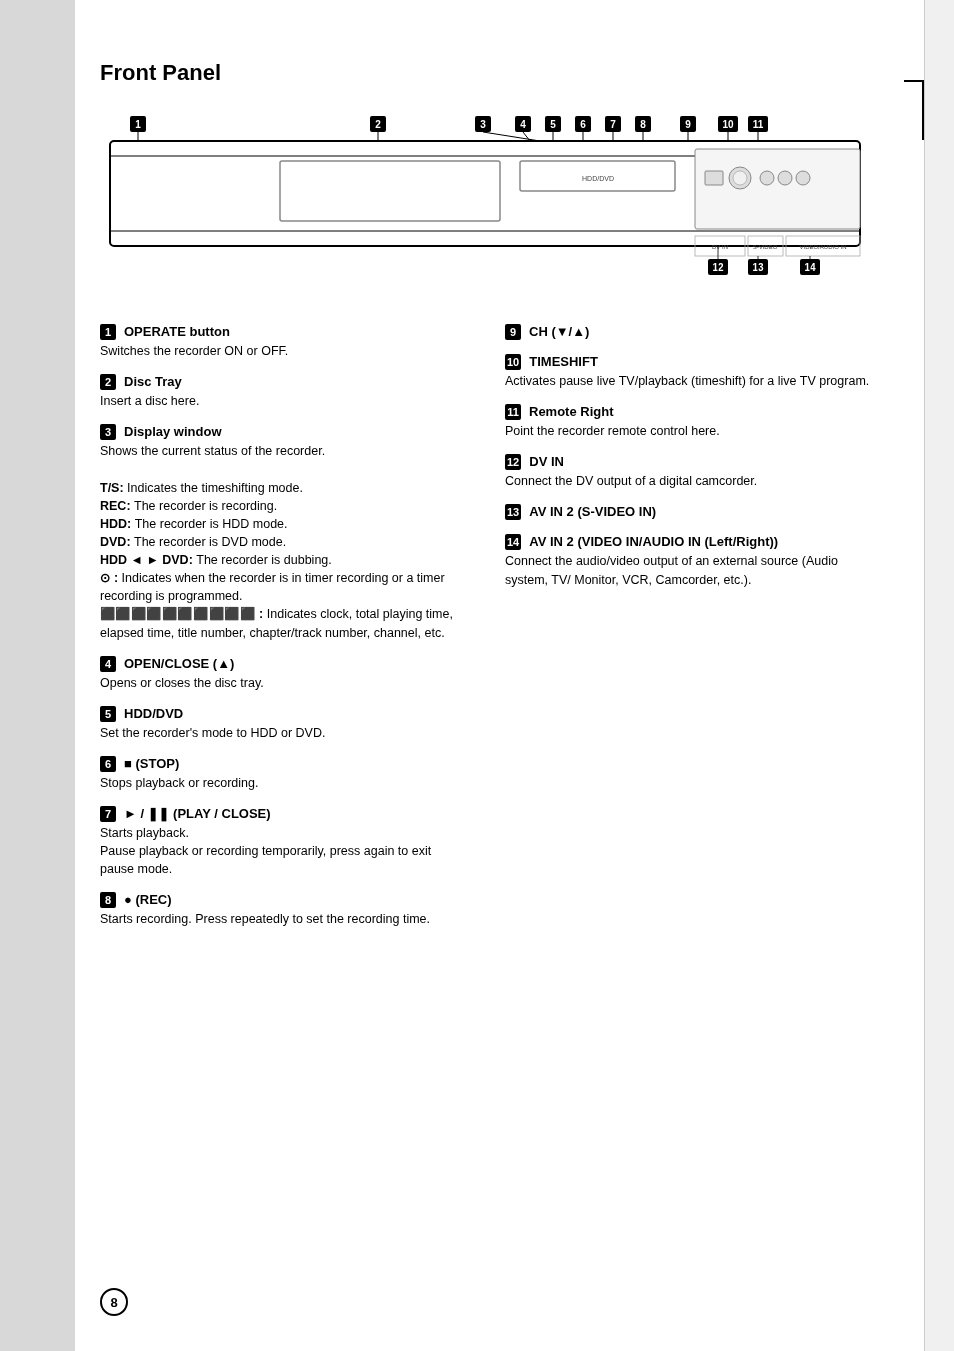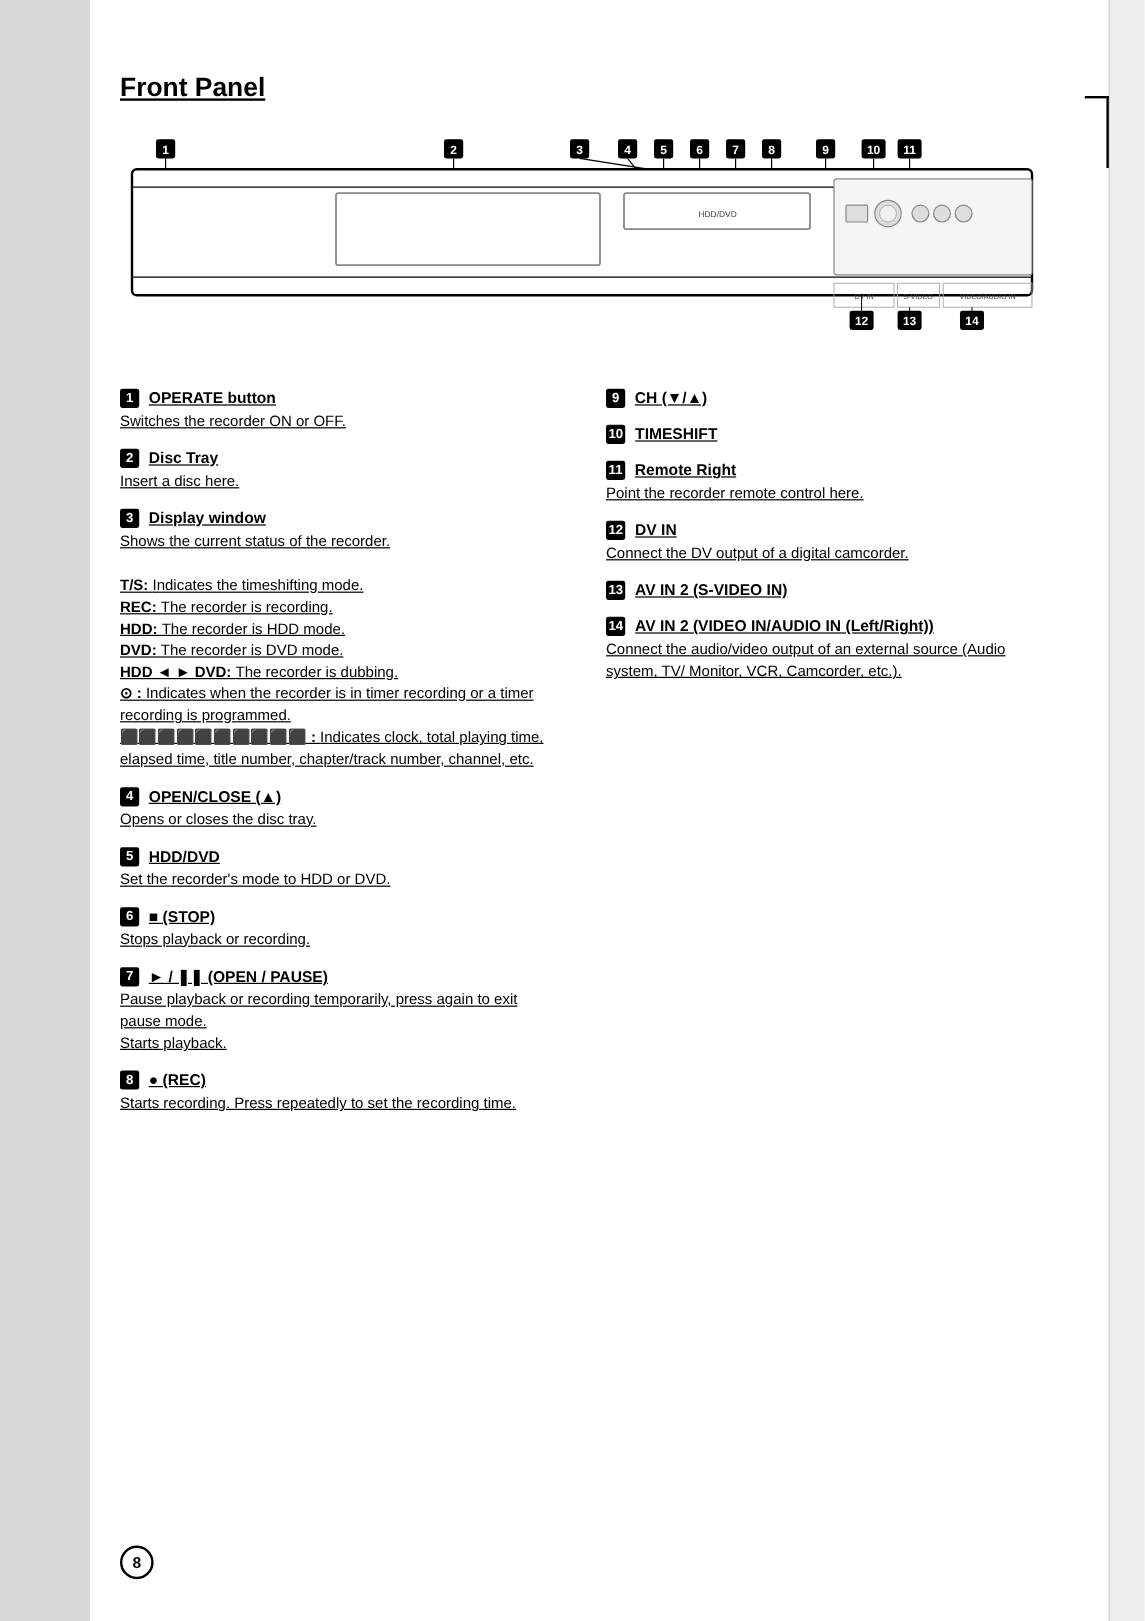--- a/index.html
+++ b/index.html
@@ -7,21 +7,20 @@
       width: 954px;
       min-height: 1351px;
       background: #ffffff;
       font-family: Arial, Helvetica, sans-serif;
       font-size: 13px;
       color: #000;
       position: relative;
     }
     .page-container {
       padding: 60px 84px 60px 100px;
-      text-decoration: underline;
     }
     
     .left-margin {
       position: absolute;
       left: 0; top: 0; bottom: 0;
       width: 75px;
       background: #d8d8d8;
     }
     .right-margin {
       position: absolute;
@@ -269,25 +268,25 @@
             <span class="item-num">6</span>
             <span>■ (STOP)</span>
           </div>
           <div class="item-body">
             <p>Stops playback or recording.</p>
           </div>
         </div>
         <div class="item">
           <div class="item-header">
             <span class="item-num">7</span>
-            <span>► / ❚❚ (OPEN / PAUSE)</span>
-          </div>
-          <div class="item-body">
+            <span>► / ❚❚ (PLAY / CLOSE)</span>
+          </div>
+          <div class="item-body">
+            <p>Starts playback.</p>
             <p>Pause playback or recording temporarily, press again to exit pause mode.</p>
-            <p>Starts playback.</p>
           </div>
         </div>
         <div class="item">
           <div class="item-header">
             <span class="item-num">8</span>
             <span>● (REC)</span>
           </div>
           <div class="item-body">
             <p>Starts recording. Press repeatedly to set the recording time.</p>
           </div>
@@ -297,20 +296,23 @@
         <div class="item">
           <div class="item-header">
             <span class="item-num">9</span>
             <span>CH (▼/▲)</span>
           </div>
         </div>
         <div class="item">
           <div class="item-header">
             <span class="item-num">10</span>
             <span>TIMESHIFT</span>
+          </div>
+          <div class="item-body">
+            <p>Activates pause live TV/playback (timeshift) for a live TV program.</p>
           </div>
         </div>
         <div class="item">
           <div class="item-header">
             <span class="item-num">11</span>
             <span>Remote Right</span>
           </div>
           <div class="item-body">
             <p>Point the recorder remote control here.</p>
           </div>

